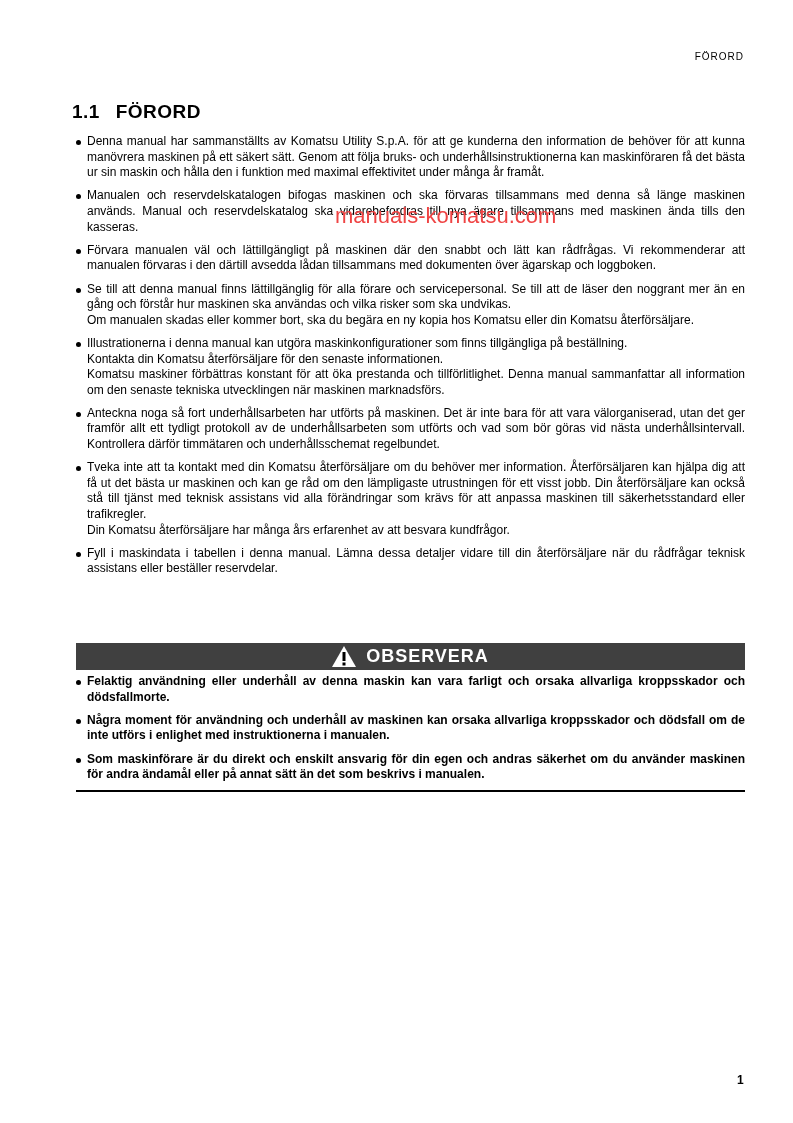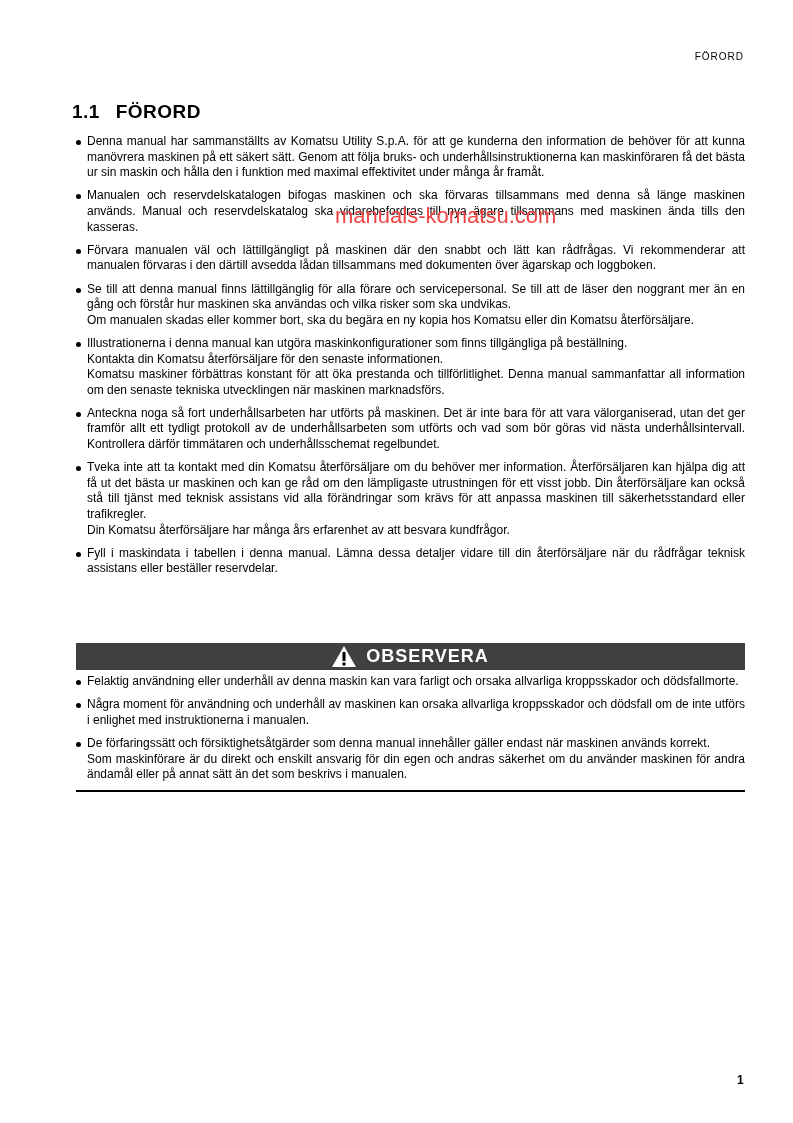--- a/index.html
+++ b/index.html
@@ -34,21 +34,21 @@
     .warning-box {
       position: absolute; top: 643px; left: 76px; width: 669px;
     }
     .warning-header {
       background: #404040; color: #fff; height: 27px;
       display: flex; align-items: center; justify-content: center;
       font-weight: bold; font-size: 18px; letter-spacing: 1px;
     }
     .warning-header svg { margin-right: 10px; }
     .warning-list { list-style: none; padding-top: 4px; }
-    .warning-list .bullet-item { font-weight: normal; font-size: 12px; margin-bottom: 7.6px; }
+    .warning-list .bullet-item { font-weight: bold; font-size: 12px; margin-bottom: 7.6px; }
     .warning-rule { height: 2px; background: #000; margin-top: 6px; }
     .page-number {
       position: absolute; top: 1073px; left: 737px;
       font-size: 12px; font-weight: bold;
     }
   </style>
 </head>
 <body>
 
 <div class="running-header">FÖRORD</div>
@@ -114,20 +114,19 @@
     <li class="bullet-item">
       <span class="dot"></span>
       <p>Felaktig användning eller underhåll av denna maskin kan vara farligt och orsaka allvarliga kroppsskador och dödsfallmorte.</p>
     </li>
     <li class="bullet-item">
       <span class="dot"></span>
       <p>Några moment för användning och underhåll av maskinen kan orsaka allvarliga kroppsskador och dödsfall om de inte utförs i enlighet med instruktionerna i manualen.</p>
     </li>
     <li class="bullet-item">
       <span class="dot"></span>
-      <p>De förfaringssätt och försiktighetsåtgärder som denna manual innehåller gäller endast när maskinen används korrekt.</p>
       <p>Som maskinförare är du direkt och enskilt ansvarig för din egen och andras säkerhet om du använder maskinen för andra ändamål eller på annat sätt än det som beskrivs i manualen.</p>
     </li>
   </ul>
   <div class="warning-rule"></div>
 </div>
 
 <div class="page-number">1</div>
 
 </body></html>

